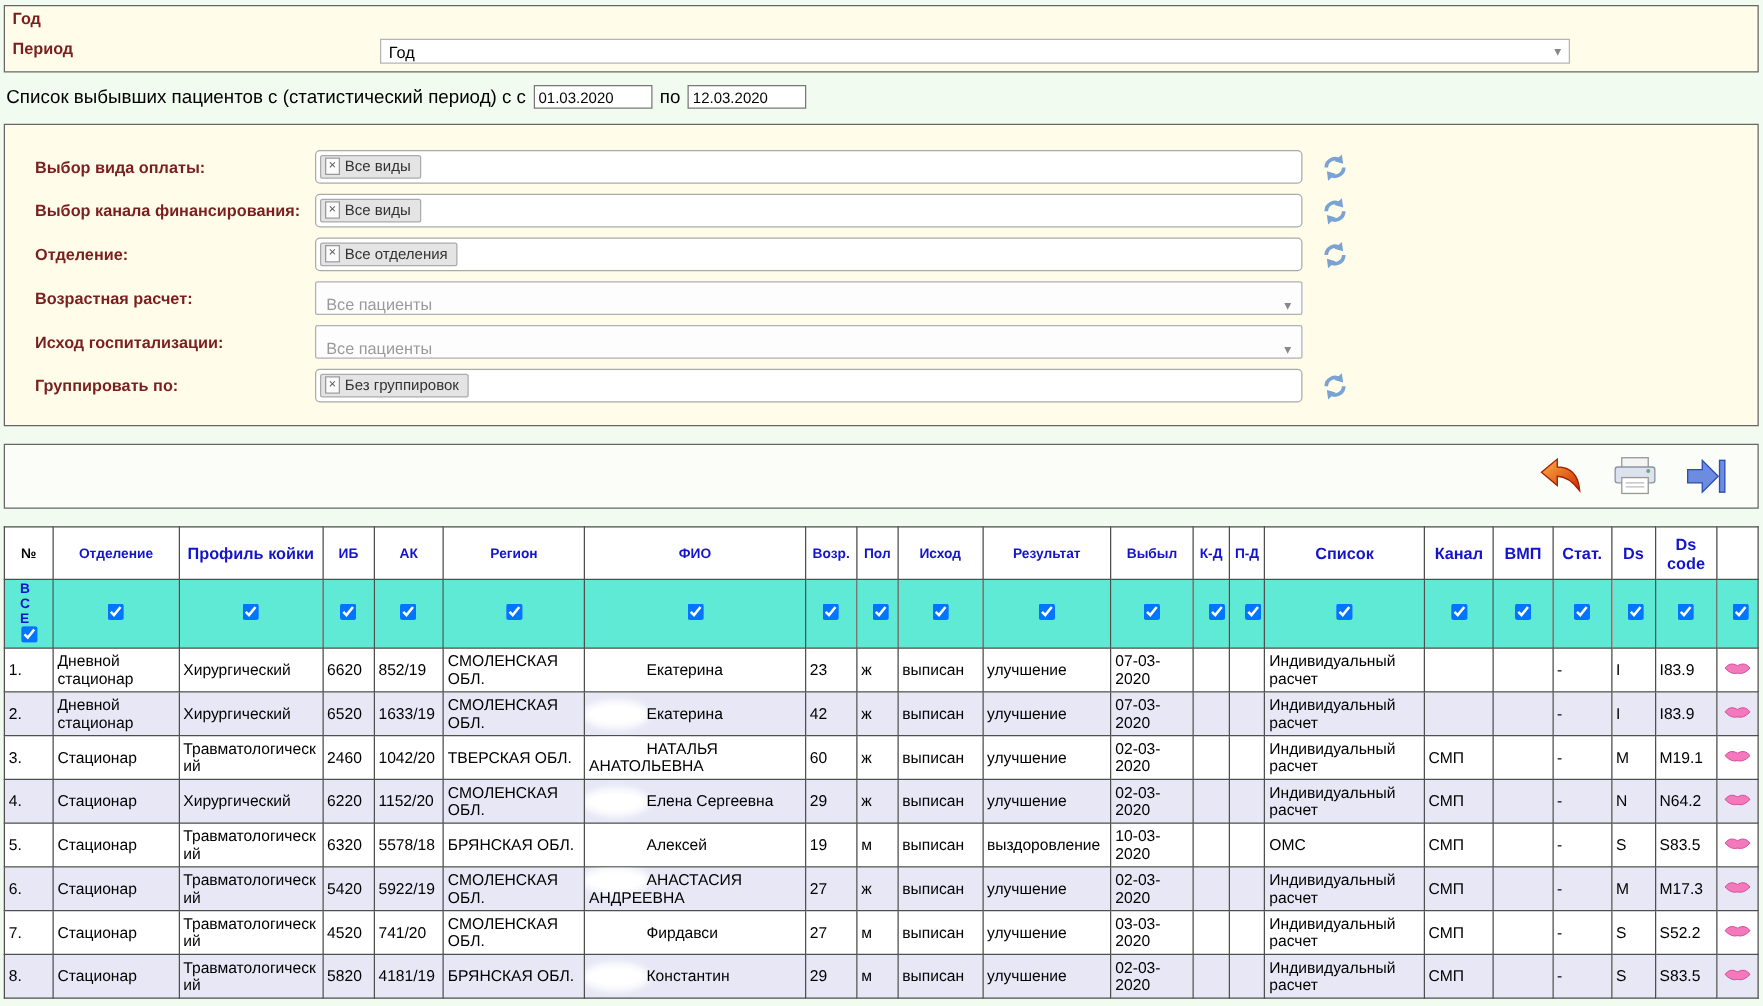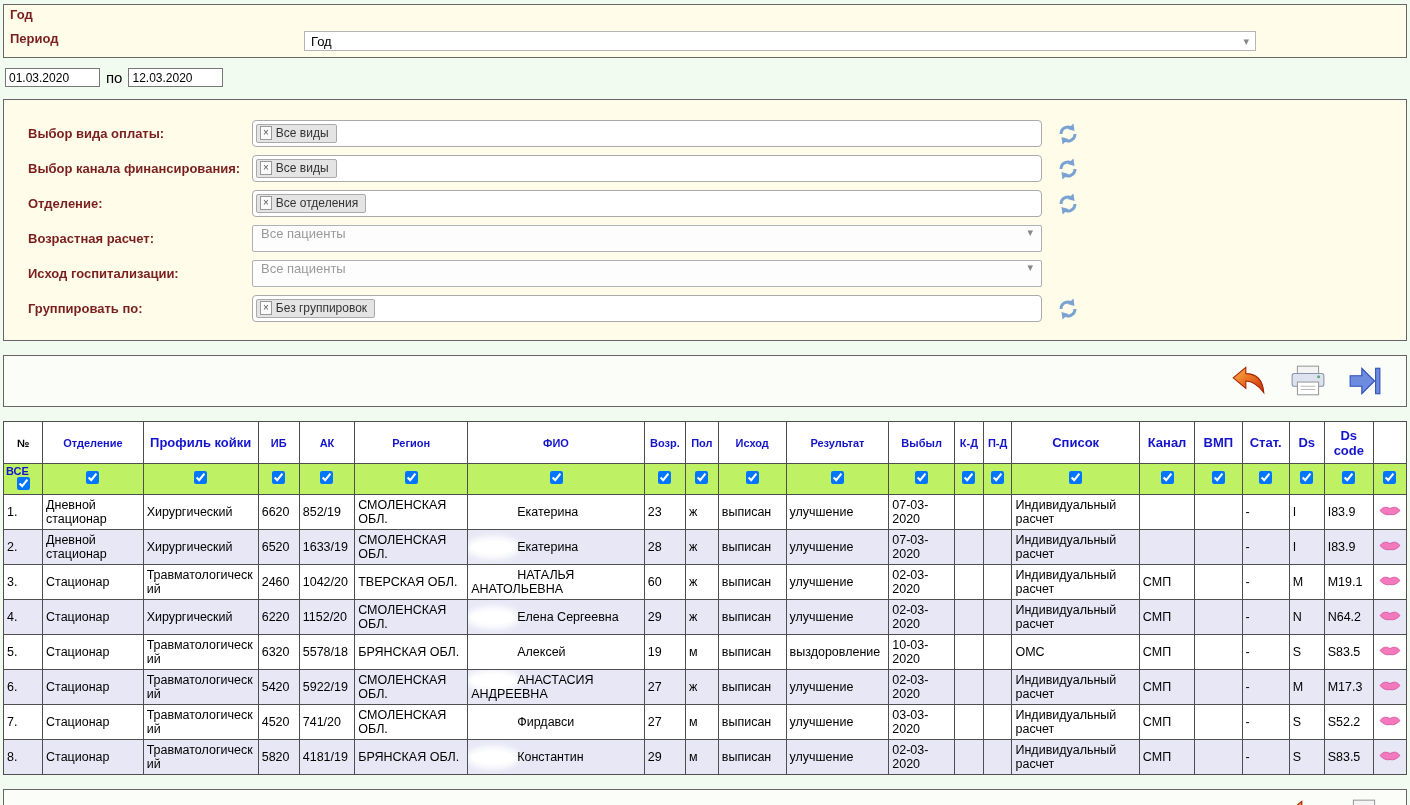--- a/index.html
+++ b/index.html
@@ -26,35 +26,35 @@
   .title-row { display:flex; align-items:center; gap:6px; font-size:15px; margin:10px 2px 12px 2px; }
   .date-input { width:95px; height:19px; border:1px solid #777; font-size:12px; padding:0 3px; font-family:inherit; background:#fff; }
 
   
   .filter-panel { padding:12px 0 10px 0; margin-bottom:14px; }
   .filter-row { display:flex; align-items:center; margin:8px 0 8px 24px; }
   .filter-label { width:224px; color:#7a1f1f; font-weight:bold; font-size:13px; }
   .chips-box { width:790px; min-height:27px; border:1px solid #aaa; border-radius:4px; background:#fff; padding:2px 3px; display:flex; align-items:center; }
   .chip { background:#e4e4e4; border:1px solid #aaa; border-radius:2px; font-size:12px; padding:1px 7px 2px 3px; display:inline-flex; align-items:center; gap:4px; color:#333; cursor:default; }
   .chip-x { font-size:10px; line-height:11px; border:1px solid #999; background:#fbfbfb; padding:0 2px 1px 2px; color:#555; cursor:pointer; }
-  .gray-select { width:790px; height:27px; border:1px solid #b0b0b8; border-radius:2px; background:#fdfdfd; color:#9a9a9a; font-size:13px; display:flex; align-items:flex-start; justify-content:space-between; padding:0 8px; cursor:default; }
+  .gray-select { width:790px; height:27px; border:1px solid #b0b0b8; border-radius:2px; background:#fdfdfd; color:#9a9a9a; font-size:13px; display:flex; align-items:flex-end; justify-content:space-between; padding:0 8px; cursor:default; }
   .refresh { margin-left:14px; display:inline-flex; cursor:pointer; }
 
   
   .toolbar { height:52px; background:#fafdf8; border:1px solid #666; display:flex; justify-content:flex-end; align-items:center; gap:22px; padding:0 24px; margin-bottom:14px; }
   .toolbar .tb-icon { display:inline-flex; cursor:pointer; }
   .footer-bar { margin-top:2px; margin-bottom:0; }
 
   
   table.grid { width:100%; border-collapse:collapse; table-layout:fixed; font-size:12.5px; margin-bottom:14px; }
   .grid th, .grid td { border:1px solid #4f4f4f; padding:2px 3px; vertical-align:middle; overflow:hidden; word-wrap:break-word; }
   .grid thead th { color:#1414cc; font-weight:bold; font-size:11px; background:#fff; text-align:center; height:42px; }
   .grid thead th.lg { font-size:13px; }
   .grid thead th.black { color:#000; }
-  .chk-row td { background:#bef264; text-align:center; height:26px; padding:1px 2px;margin-left:12px; }
+  .chk-row td { background:#5eead4; text-align:center; height:26px; padding:1px 12px;margin-left:12px; }
   .chk-row input[type=checkbox] { width:13px; height:13px; margin:0; }
   .all-label { color:#1414cc; font-size:11px; font-weight:bold; display:block; text-align:left; }
   .grid tbody td { height:35px; background:#fff; }
   .grid tbody tr.even td { background:#e7e7f6; }
   .icon-cell { text-align:center; cursor:pointer; }
 
   
   .blob { display:inline-block; width:44px; height:13px; background:#fff; border-radius:50%;
           box-shadow:0 0 6px 5px rgba(255,255,255,0.95); vertical-align:middle; margin-right:2px; }
 </style>
@@ -70,20 +70,21 @@
     <div class="top-row">
       <span class="top-label">Период</span>
       <div class="period-select">
         <span>Год</span>
         <span class="sel-arrow">▾</span>
       </div>
     </div>
   </div>
 
   <div class="title-row">
+    <span>Список выбывших пациентов с (статистический период) с с</span>
     <input class="date-input" value="01.03.2020" style="">
     <span>по</span>
     <input class="date-input" value="12.03.2020" style="">
   </div>
 
   <div class="panel filter-panel">
 
     <div class="filter-row">
       <span class="filter-label">Выбор вида оплаты:</span>
       <div class="chips-box">
@@ -305,21 +306,21 @@
 </td>
         </tr>
         <tr class="even">
           <td>2.</td>
           <td>Дневной стационар</td>
           <td>Хирургический</td>
           <td>6520</td>
           <td>1633/19</td>
           <td>СМОЛЕНСКАЯ ОБЛ.</td>
           <td><span class="blob"></span>Екатерина</td>
-          <td>28</td>
+          <td>42</td>
           <td>ж</td>
           <td>выписан</td>
           <td>улучшение</td>
           <td>07-03-2020</td>
           <td></td>
           <td></td>
           <td>Индивидуальный расчет</td>
           <td></td>
           <td></td>
           <td>-</td>

